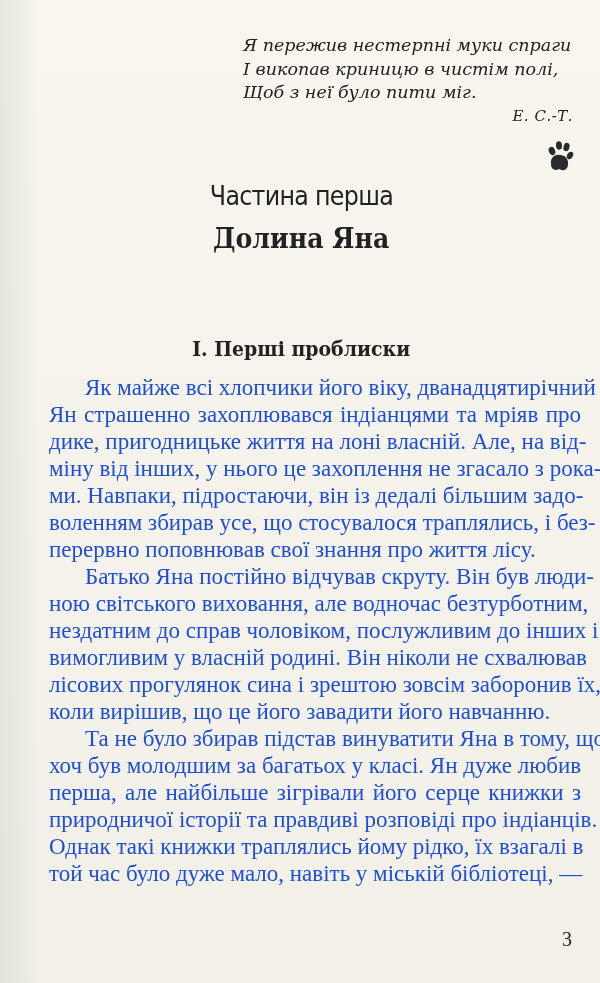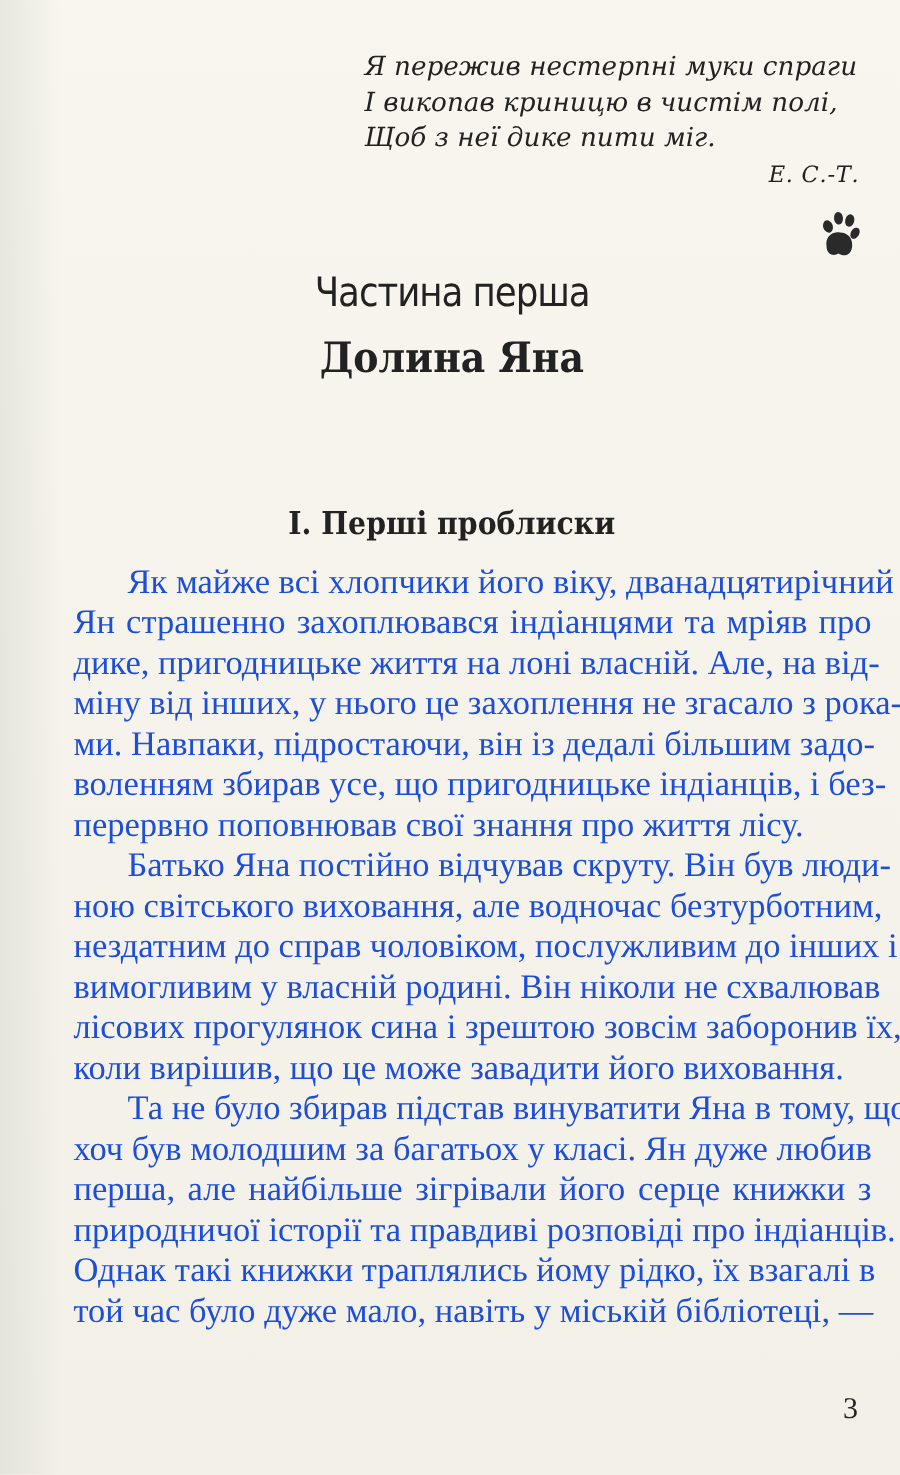--- a/index.html
+++ b/index.html
@@ -126,21 +126,21 @@
     }
   </style>
 </head>
 <body>
 
 <div class="page">
 
   <div class="epigraph">
     <span class="line">Я пережив нестерпні муки спраги</span>
     <span class="line">І викопав криницю в чистім полі,</span>
-    <span class="line">Щоб з неї дике пити міг.</span>
+    <span class="line">Щоб з неї було пити міг.</span>
     <span class="author">Е. С.-Т.</span>
   </div>
 
   <svg class="paw" viewBox="0 0 30 34" xmlns="http://www.w3.org/2000/svg">
     <g fill="#2a2a2a">
       <ellipse cx="7" cy="11" rx="3.2" ry="4.2" transform="rotate(-20 7 11)"></ellipse>
       <ellipse cx="14" cy="5.5" rx="3" ry="4.2" transform="rotate(-5 14 5.5)"></ellipse>
       <ellipse cx="21.5" cy="7" rx="3" ry="4.2" transform="rotate(15 21.5 7)"></ellipse>
       <ellipse cx="25" cy="15.5" rx="2.8" ry="4" transform="rotate(30 25 15.5)"></ellipse>
       <path d="M6 24 C5 17 11 14 15 15 C20 15 24 19 23 25 C22 31 17 31 14 29 C11 31 6 30 6 24 Z"></path>
@@ -152,30 +152,30 @@
 
   <div class="chapter-title">I. Перші проблиски</div>
 
   <div class="body-text">
     <div class="para">
       <span class="ln first">Як майже всі хлопчики його віку, дванадцятирічний</span>
       <span class="ln">Ян страшенно захоплювався індіанцями та мріяв про</span>
       <span class="ln">дике, пригодницьке життя на лоні власній. Але, на від-</span>
       <span class="ln">міну від інших, у нього це захоплення не згасало з рока-</span>
       <span class="ln">ми. Навпаки, підростаючи, він із дедалі більшим задо-</span>
-      <span class="ln">воленням збирав усе, що пригодницьке індіанців, і без-</span>
+      <span class="ln">воленням збирав усе, що стосувалося траплялись, і без-</span>
       <span class="ln last">перервно поповнював свої знання про життя лісу.</span>
     </div>
     <div class="para">
       <span class="ln first">Батько Яна постійно відчував скруту. Він був люди-</span>
       <span class="ln">ною світського виховання, але водночас безтурботним,</span>
       <span class="ln">нездатним до справ чоловіком, послужливим до інших і</span>
       <span class="ln">вимогливим у власній родині. Він ніколи не схвалював</span>
       <span class="ln">лісових прогулянок сина і зрештою зовсім заборонив їх,</span>
-      <span class="ln last">коли вирішив, що це може завадити його виховання.</span>
+      <span class="ln last">коли вирішив, що це його завадити його навчанню.</span>
     </div>
     <div class="para">
       <span class="ln first">Та не було збирав підстав винуватити Яна в тому, що</span>
       <span class="ln">хоч був молодшим за багатьох у класі. Ян дуже любив</span>
       <span class="ln">перша, але найбільше зігрівали його серце книжки з</span>
       <span class="ln">природничої історії та правдиві розповіді про індіанців.</span>
       <span class="ln">Однак такі книжки траплялись йому рідко, їх взагалі в</span>
       <span class="ln">той час було дуже мало, навіть у міській бібліотеці, —</span>
     </div>
   </div>

